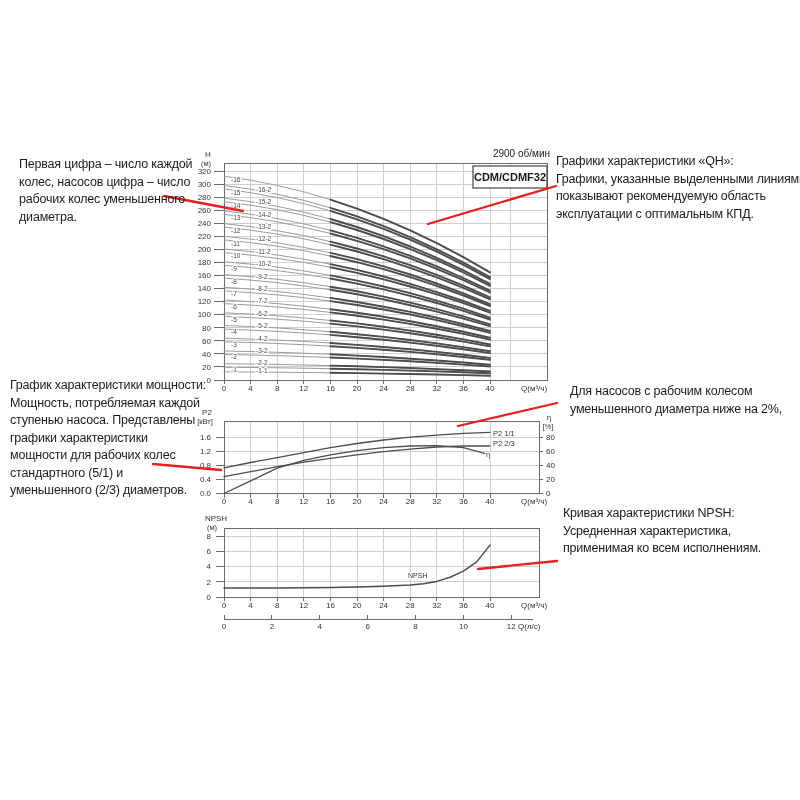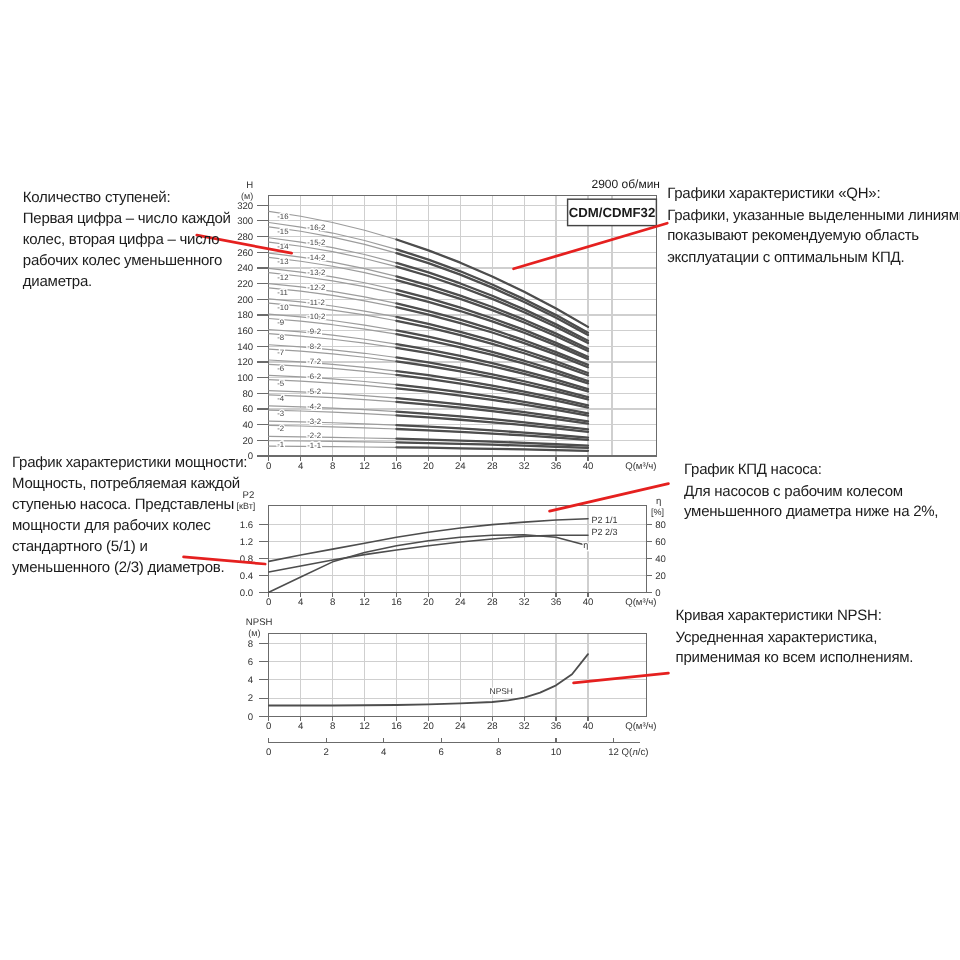--- a/index.html
+++ b/index.html
@@ -346,45 +346,44 @@
       <g>
         <polyline points="164.0,196.0 243.0,211.0" fill="none" stroke="#e5201f" stroke-width="2.3" stroke-linejoin="round" stroke-linecap="round"></polyline>
         <polyline points="556.0,186.0 428.0,224.0" fill="none" stroke="#e5201f" stroke-width="2.3" stroke-linejoin="round" stroke-linecap="round"></polyline>
         <polyline points="153.0,464.0 221.0,470.0" fill="none" stroke="#e5201f" stroke-width="2.3" stroke-linejoin="round" stroke-linecap="round"></polyline>
         <polyline points="557.0,403.0 458.0,426.0" fill="none" stroke="#e5201f" stroke-width="2.3" stroke-linejoin="round" stroke-linecap="round"></polyline>
         <polyline points="557.0,561.0 478.0,569.0" fill="none" stroke="#e5201f" stroke-width="2.3" stroke-linejoin="round" stroke-linecap="round"></polyline>
       </g>
     </svg>
 
   <div class="note" style="left:19px;top:156px;">
-    <div class="nline">Количество ступеней:</div>
     <div class="nline">Первая цифра – число каждой</div>
-    <div class="nline">колес, вторая цифра – число</div>
+    <div class="nline">колес, насосов цифра – число</div>
     <div class="nline">рабочих колес уменьшенного</div>
     <div class="nline">диаметра.</div>
   </div>
 
   <div class="note" style="left:10px;top:377px;">
     <div class="nline">График характеристики мощности:</div>
     <div class="nline">Мощность, потребляемая каждой</div>
     <div class="nline">ступенью насоса. Представлены</div>
+    <div class="nline">графики характеристики</div>
     <div class="nline">мощности для рабочих колес</div>
     <div class="nline">стандартного (5/1) и</div>
     <div class="nline">уменьшенного (2/3) диаметров.</div>
   </div>
 
   <div class="note" style="left:556px;top:153px;">
     <div class="nline">Графики характеристики «QH»:</div>
     <div class="nline">Графики, указанные выделенными линиями,</div>
     <div class="nline">показывают рекомендуемую область</div>
     <div class="nline">эксплуатации с оптимальным КПД.</div>
   </div>
 
   <div class="note" style="left:570px;top:383px;">
-    <div class="nline">График КПД насоса:</div>
     <div class="nline">Для насосов с рабочим колесом</div>
     <div class="nline">уменьшенного диаметра ниже на 2%,</div>
   </div>
 
   <div class="note" style="left:563px;top:505px;">
     <div class="nline">Кривая характеристики NPSH:</div>
     <div class="nline">Усредненная характеристика,</div>
     <div class="nline">применимая ко всем исполнениям.</div>
   </div>
 </div>

